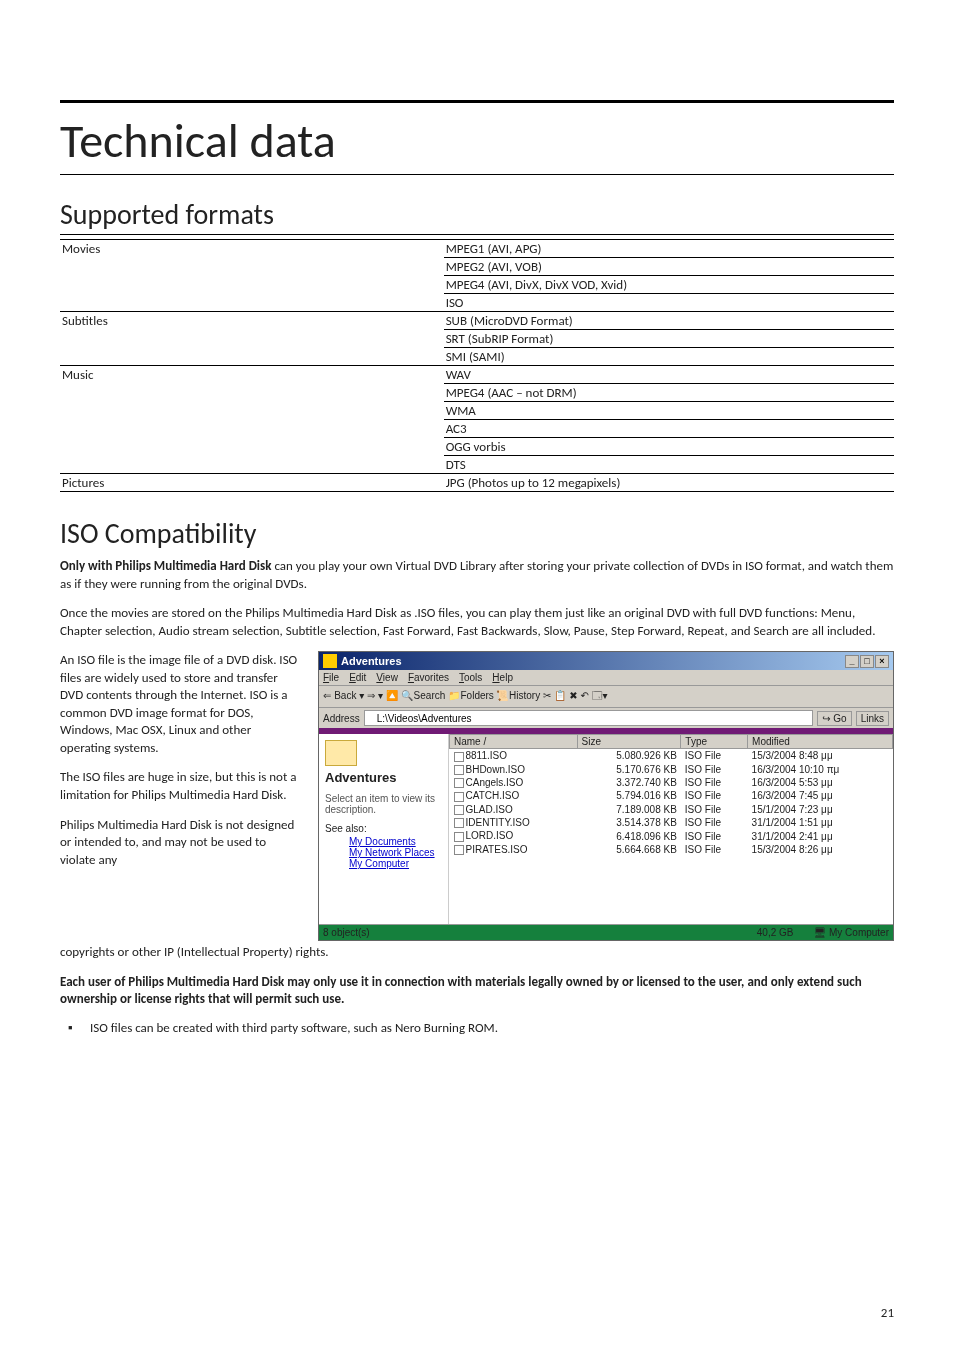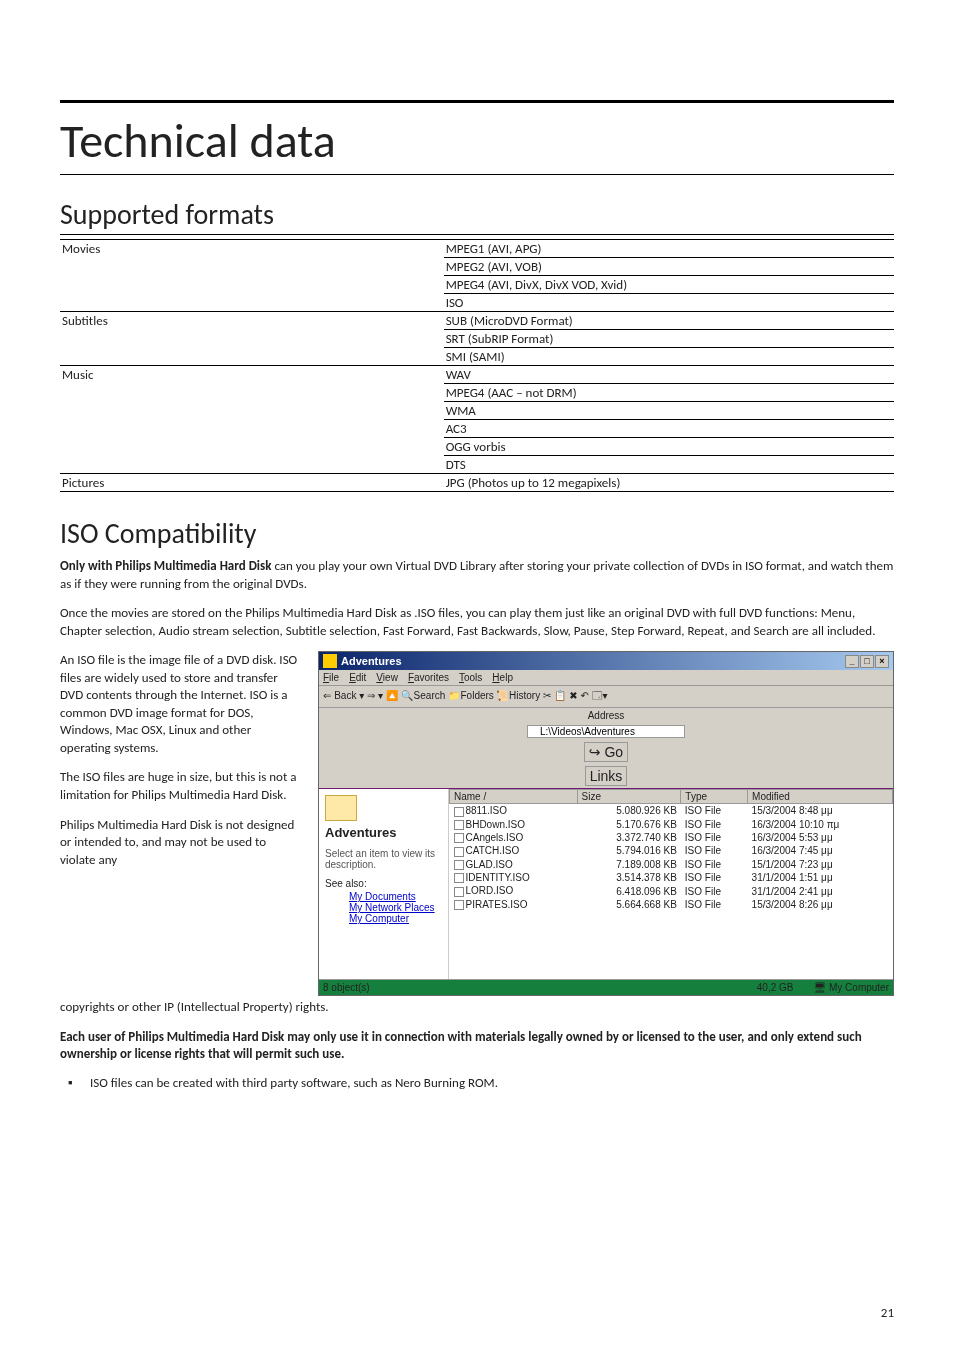--- a/index.html
+++ b/index.html
@@ -95,28 +95,28 @@
     }
     .win-menu {
       background:#d4d0c8;padding:2px 4px;border-bottom:1px solid #999;
     }
     .win-menu span{margin-right:10px;}
     .win-menu span u{text-decoration:underline;}
     .win-tool{
       background:#d4d0c8;padding:2px 4px;border-bottom:1px solid #999;font-size:10px;
     }
     .win-addr{
-      background:#d4d0c8;padding:2px 4px;border-bottom:1px solid #701a75;
-      display:flex;align-items:center;gap:4px;flex-direction:column;
+      background:#d4d0c8;padding:2px 4px;border-bottom:6px solid #701a75;
+      display:flex;align-items:center;gap:4px;
     }
     .win-addr input{
       flex:1;font-size:10px;height:16px;padding:0 12px;border:1px solid #999;background:#fff;
     }
     .win-addr .go{
-      background:#d4d0c8;border:1px solid #999;padding:1px 4px;font-size:14px;
+      background:#d4d0c8;border:1px solid #999;padding:1px 4px;font-size:10px;
     }
     .win-body{display:flex;height:190px;}
     .win-side{
       width:130px;border-right:1px solid #ccc;padding:6px;background:#fff;
     }
     .win-side .icon{
       width:32px;height:26px;background:#ffe9a8;border:1px solid #c9a93b;margin-bottom:4px;
     }
     .win-side .foldername{font-weight:bold;font-size:13px;margin-bottom:8px;}
     .win-side .desc{color:#555;margin-bottom:8px;}

